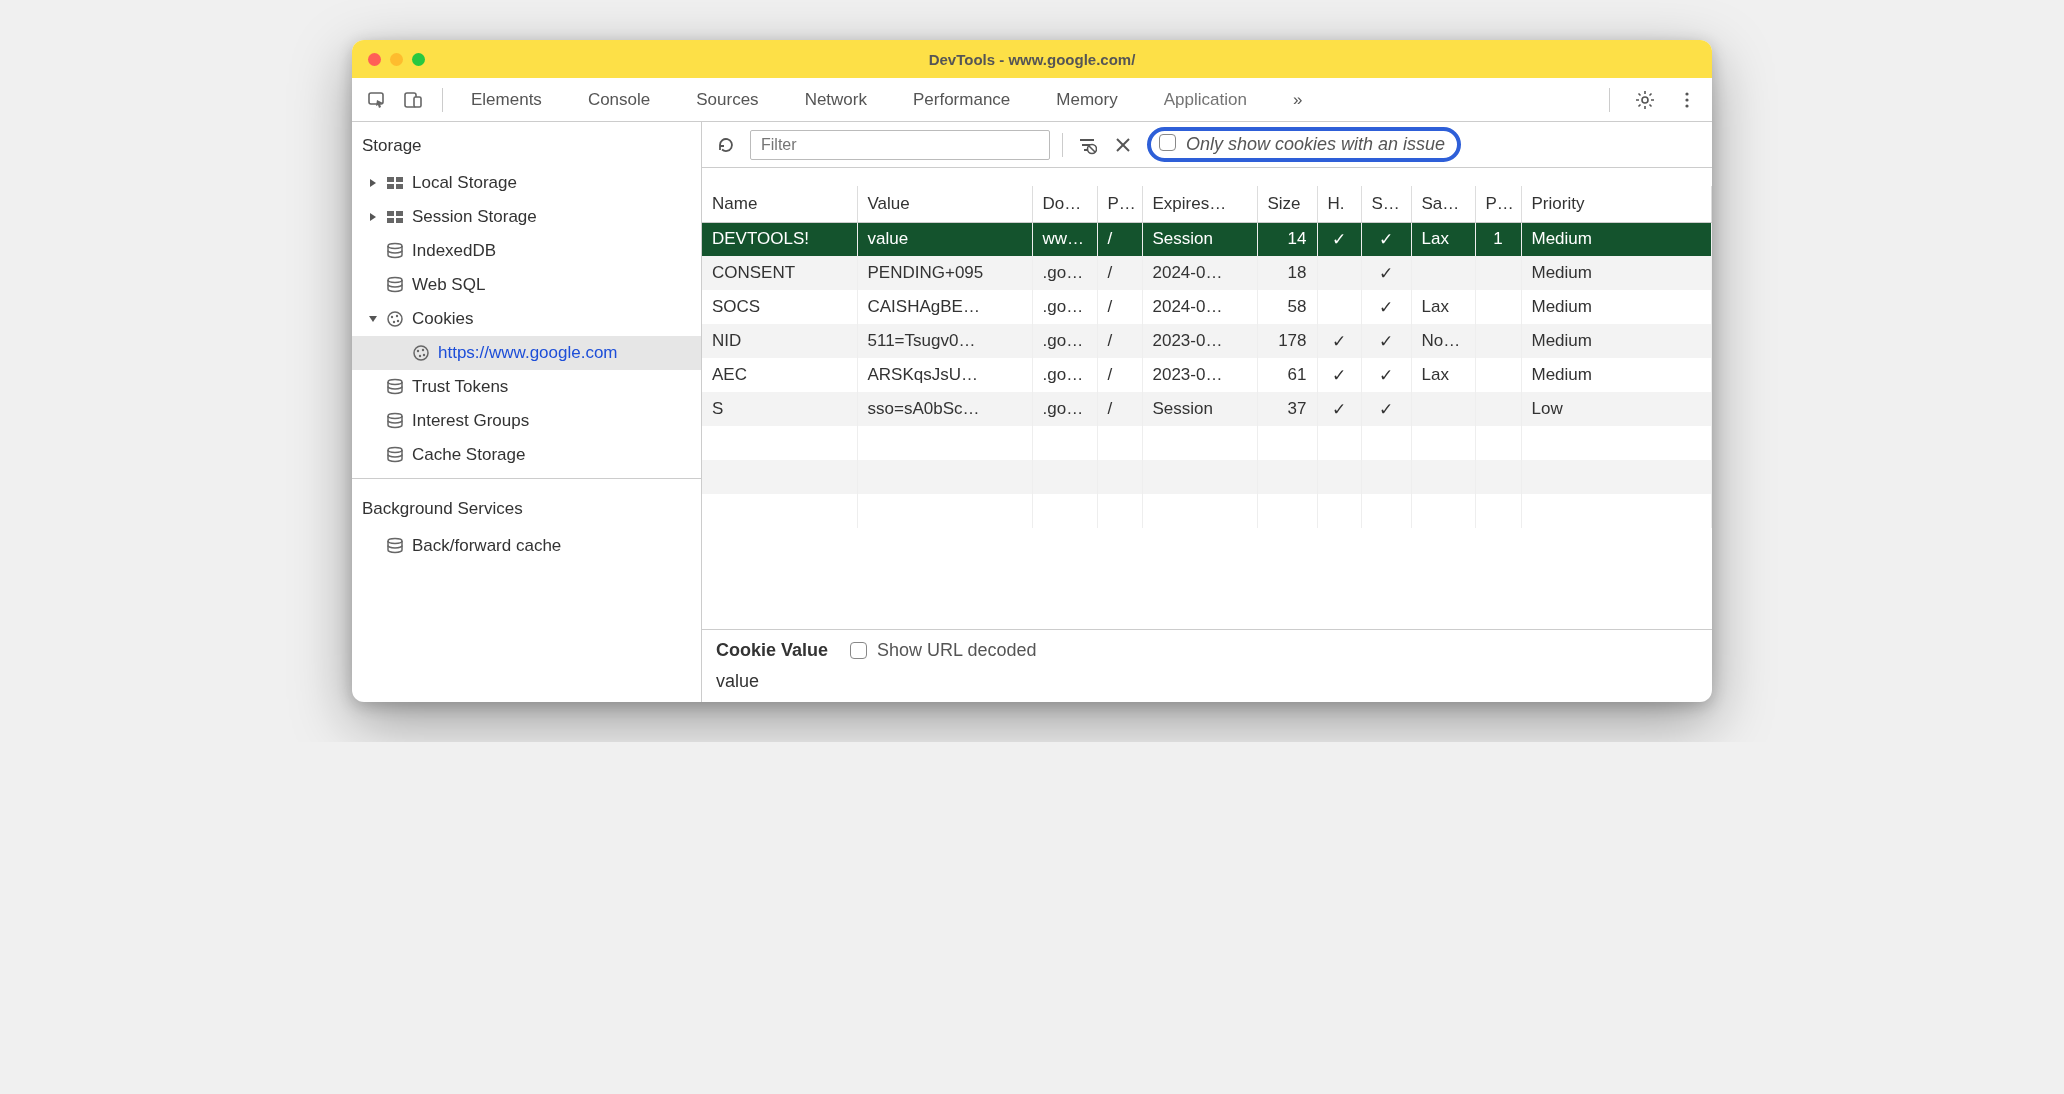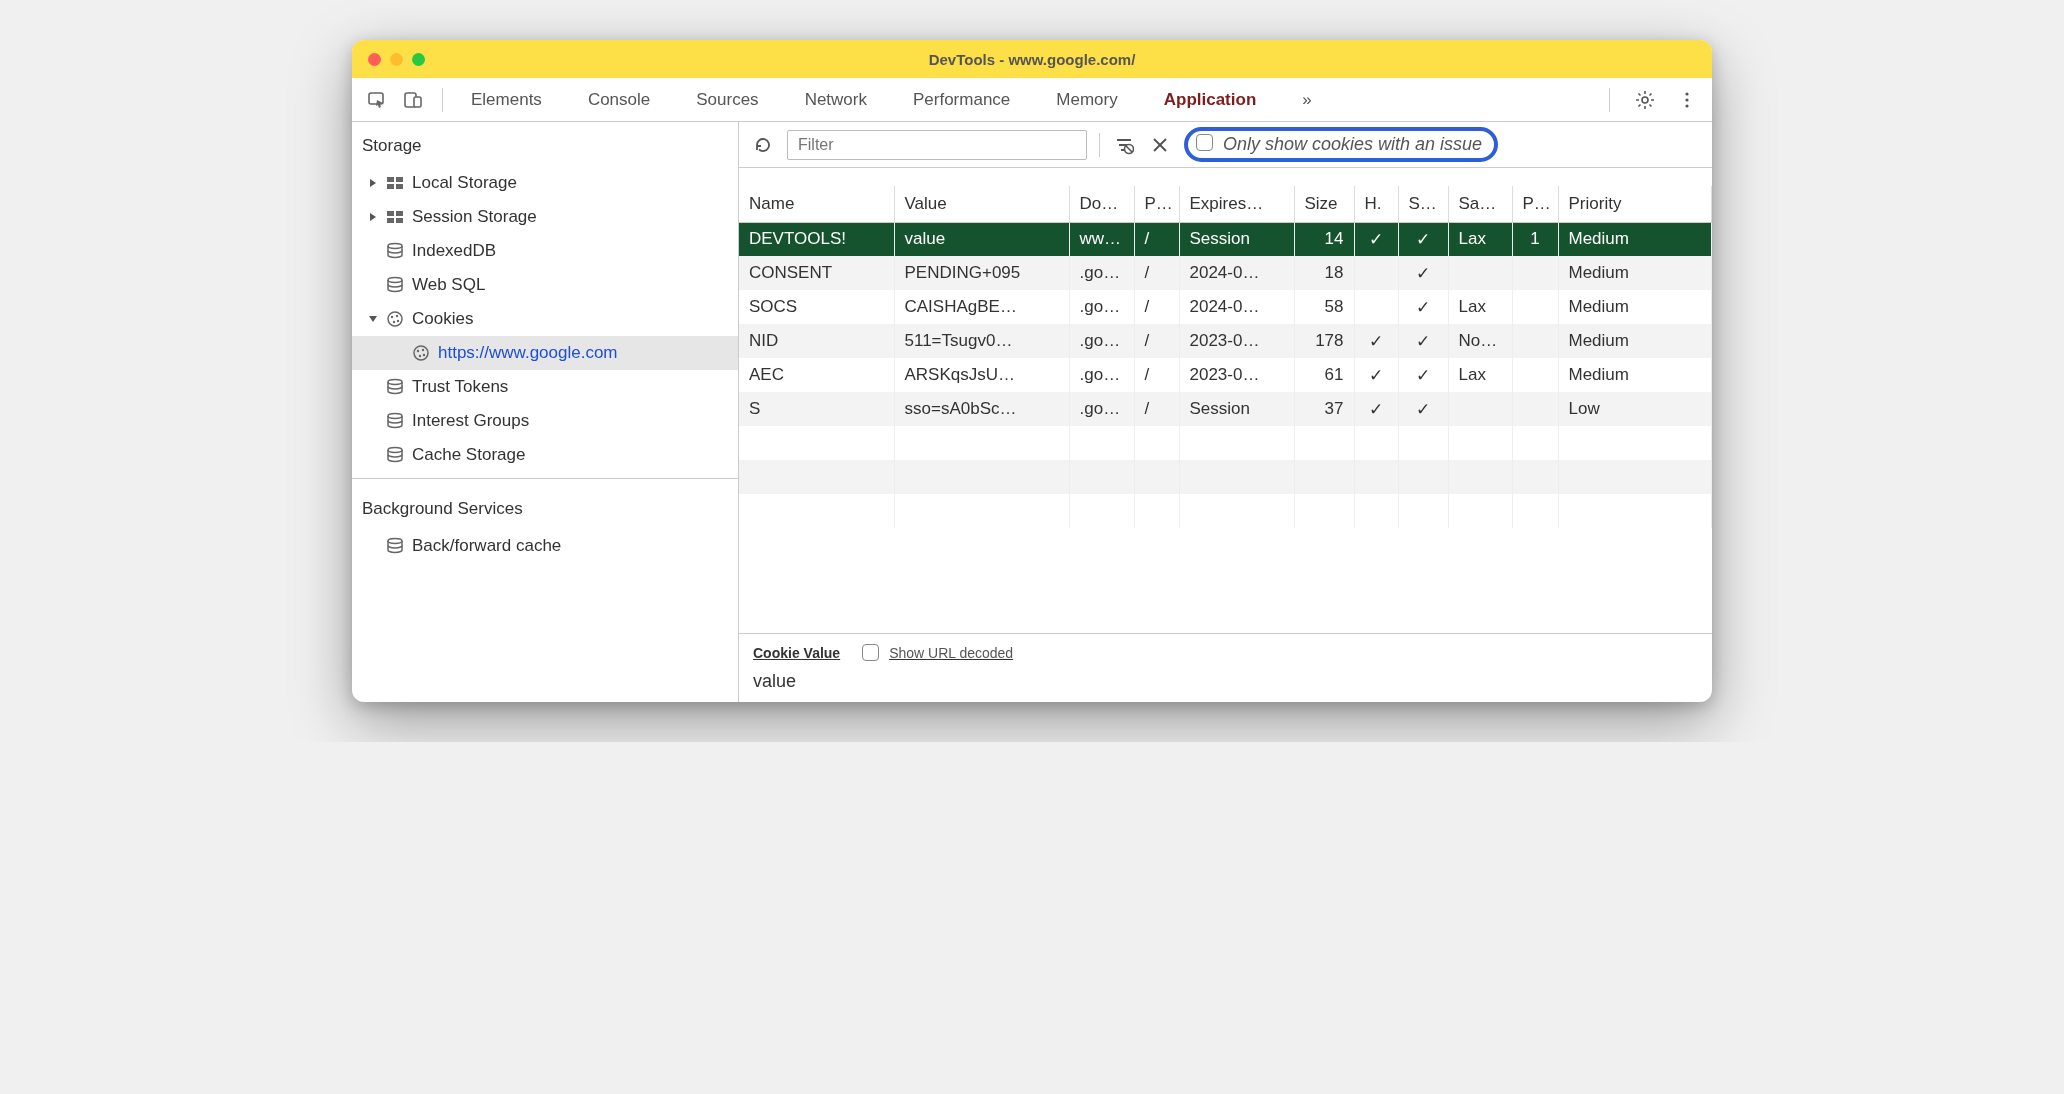--- a/index.html
+++ b/index.html
@@ -60,28 +60,28 @@
 }
 .toolbar .divider {
   width: 1px; height: 24px; background: #ccc; margin: 0 8px;
 }
 .tabs {
   display: flex; gap: 46px; font-size: 17px; color: #555;
   flex: 1;
   margin-left: 14px;
 }
 .tabs .tab { cursor: pointer; padding: 4px 0;}
-.tabs .tab.active { font-weight: 700; color: #7f1d1d; }
+.tabs .tab.active { font-weight: 400; color: #737373; }
 .toolbar .right { margin-left: auto; display: flex; gap: 12px; align-items: center;}
 .content {
   display: flex;
   height: 580px;
 }
 .sidebar {
-  width: 387px;
+  width: 350px;
   border-right: 1px solid #ccc;
   overflow: hidden;
   display: flex; flex-direction: column;
   font-size: 17px;
 }
 .side-section-title {
   font-size: 17px; color: #333; padding: 14px 10px 10px 10px;
 }
 .tree { color: #333; }
 .tree .item {
@@ -155,21 +155,21 @@
 }
 .gridtable tbody tr:nth-child(even) td { background: #f3f3f3; }
 .gridtable tbody tr.hl td { background: #14532d; color: #fff; }
 .gridtable td.num { text-align: right; }
 .gridtable td.ctr { text-align: center; }
 .gridtable tbody tr.empty td { border-right: 1px solid #eee; }
 .detailpanel {
   padding: 10px 14px; color: #333;
 }
 .detailpanel .row1 {
-  display: flex; align-items: center; gap: 22px; font-size: 14px; text-decoration: underline;
+  display: flex; align-items: center; gap: 22px; font-size: 18px;
 }
 .detailpanel .row1 .label { font-weight: 700; }
 .detailpanel .cb {
   width: 17px; height: 17px; border: 1.5px solid #888; border-radius: 4px; display: inline-block;
 }
 .detailpanel .val { font-size: 18px; padding-top: 10px; color: #333;}
 svg { display: block; }
 </style>
 </head>
 <body>

